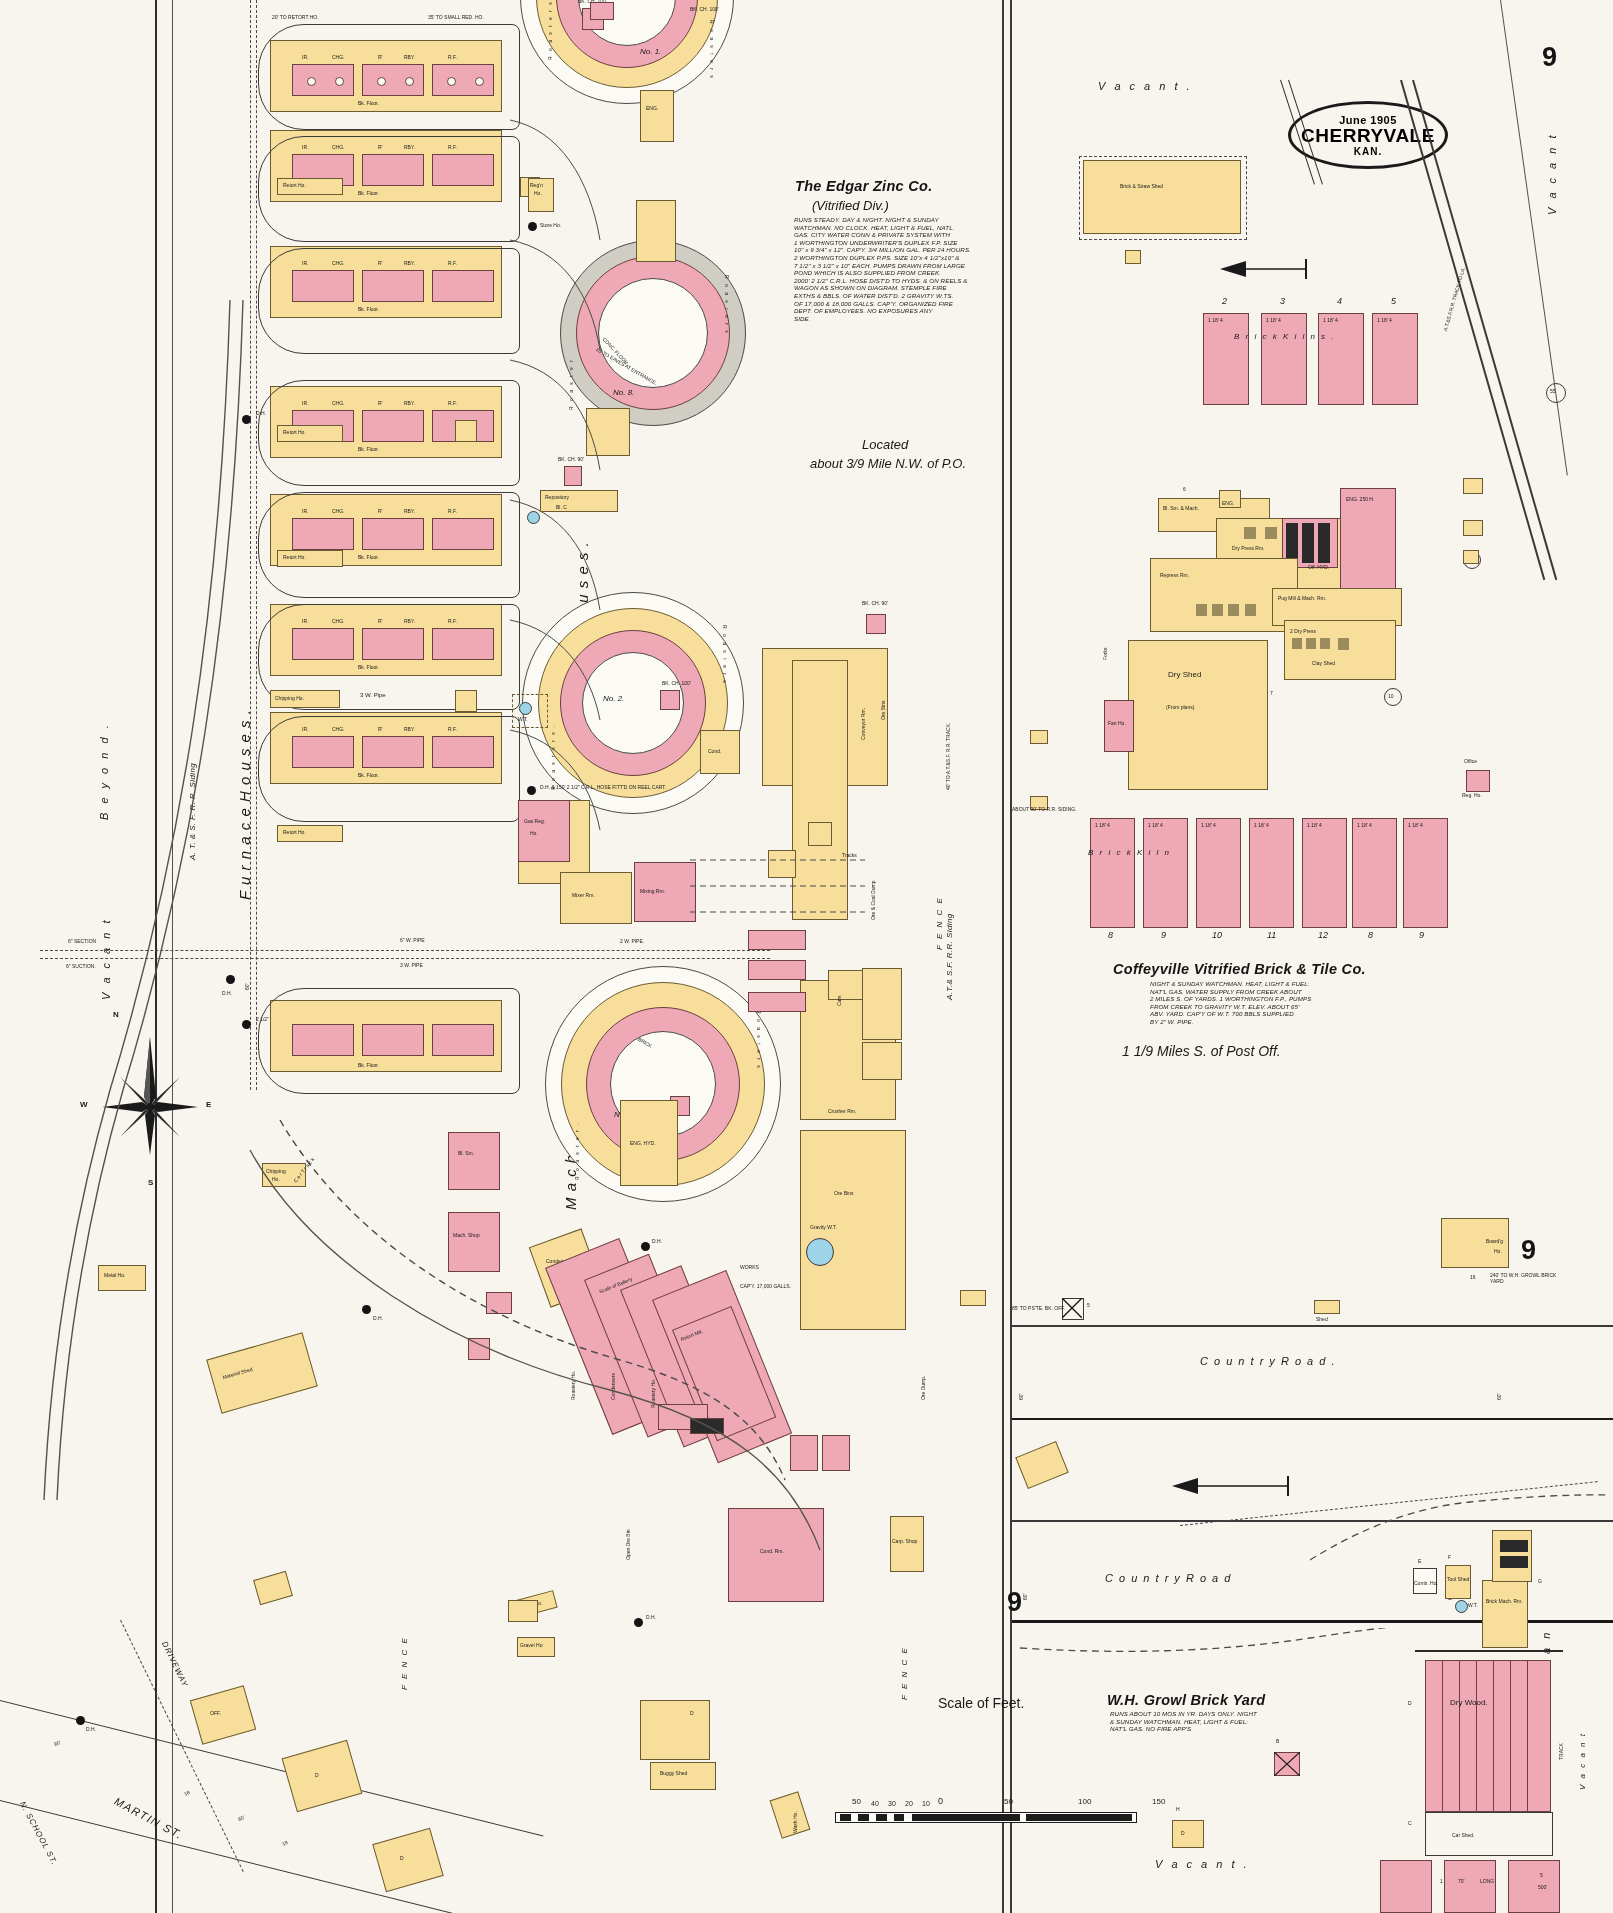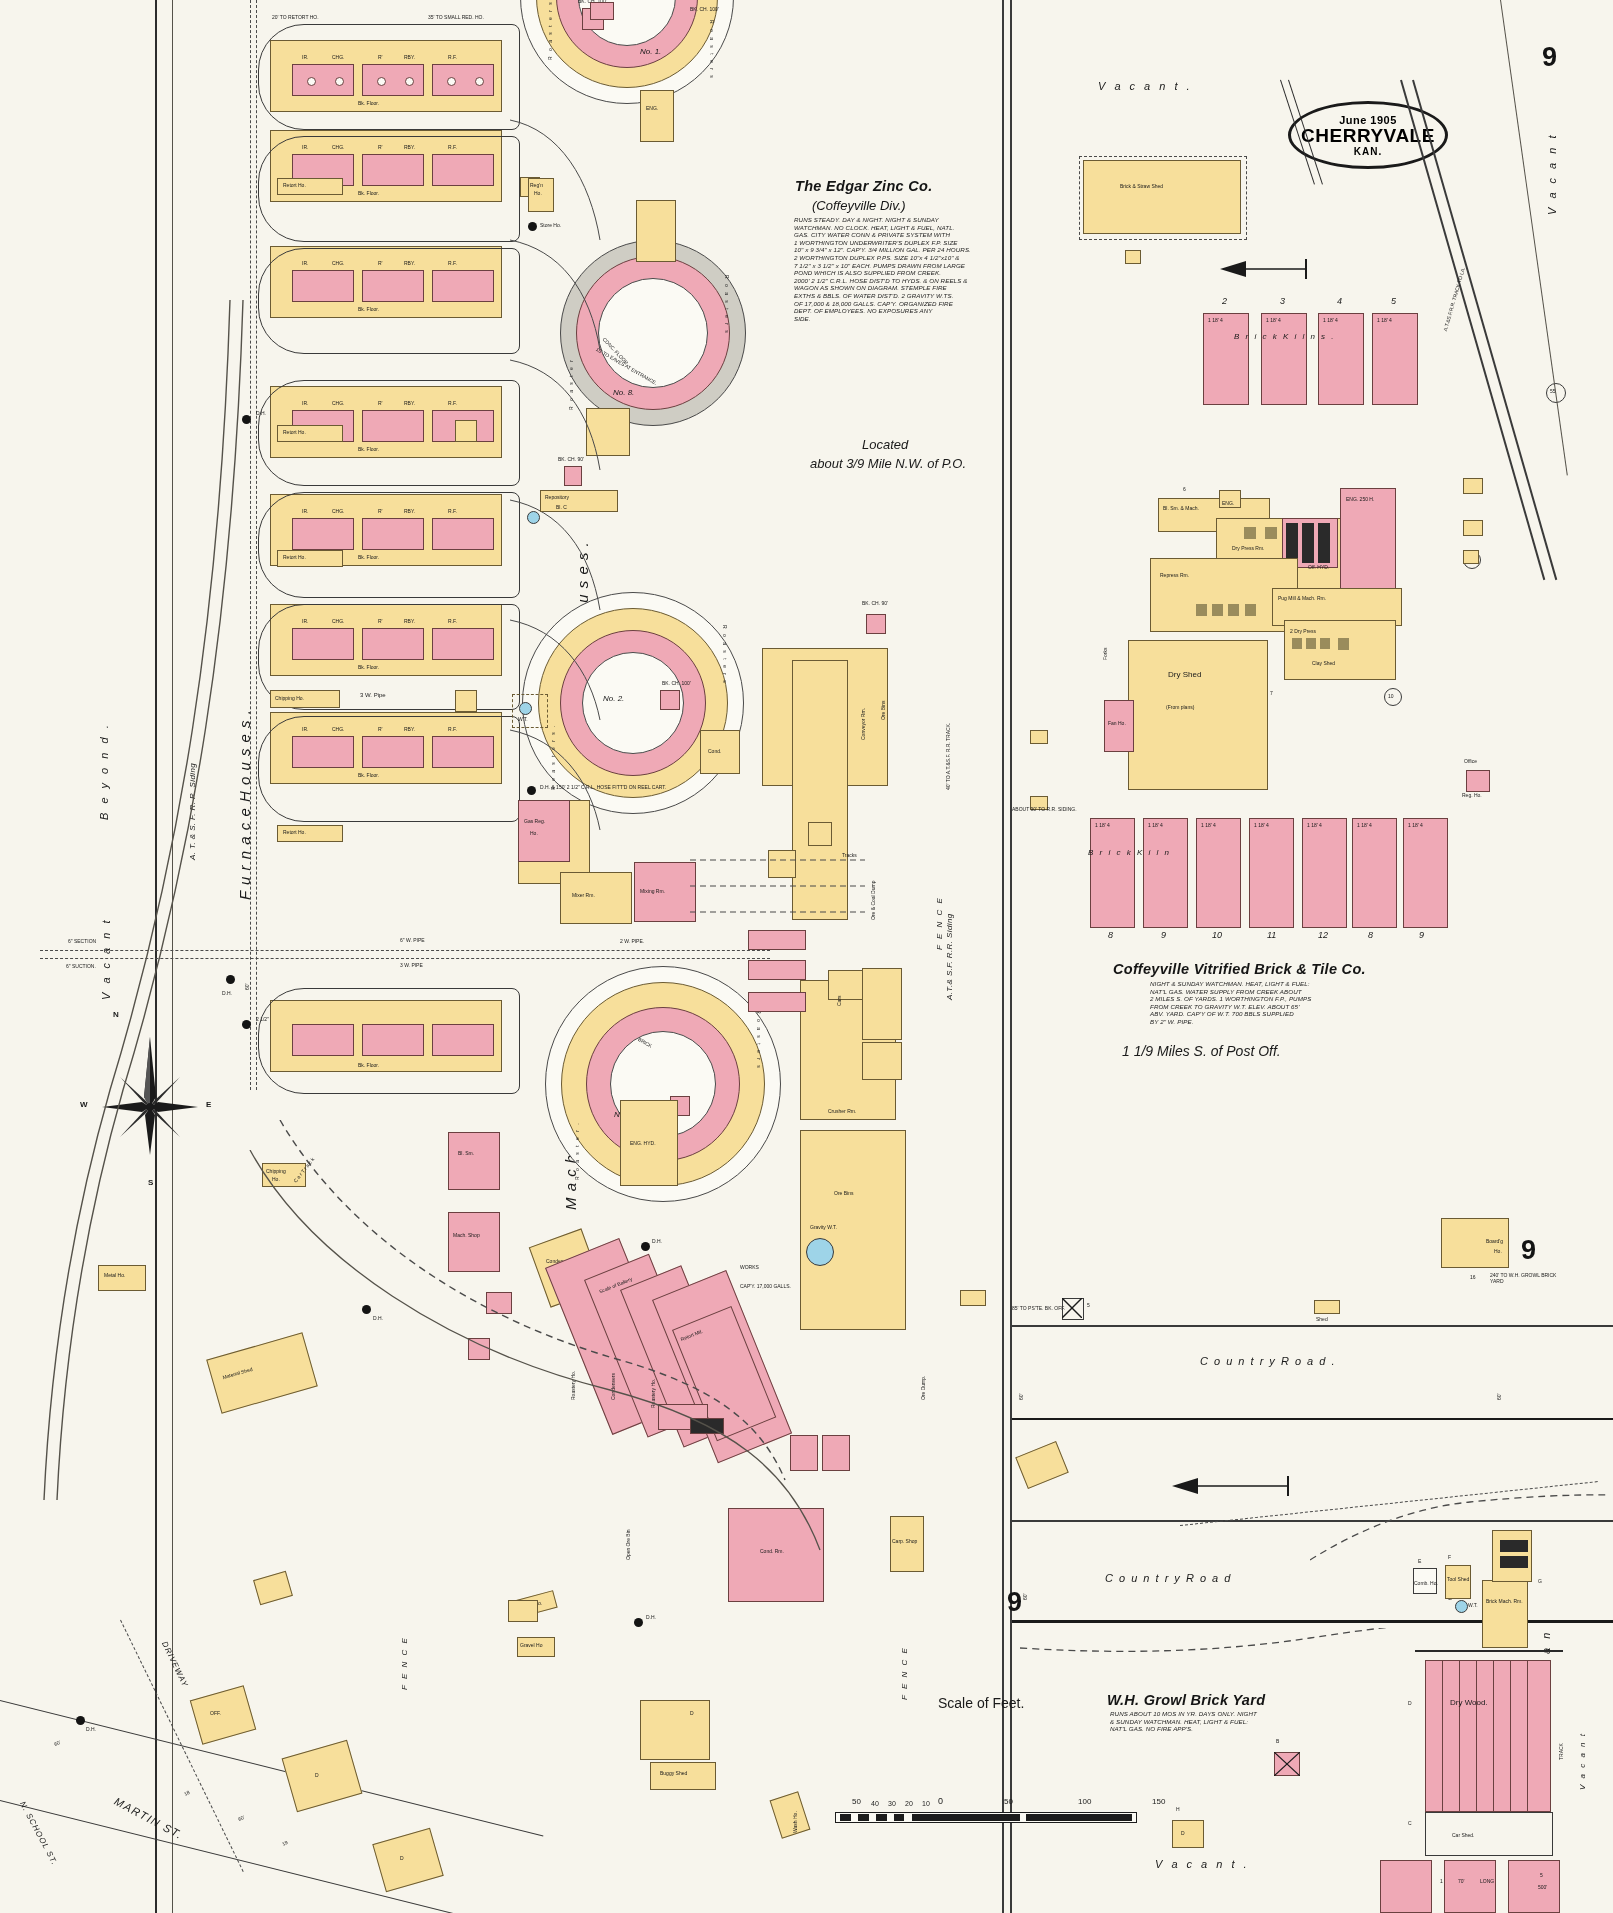--- a/index.html
+++ b/index.html
@@ -102,21 +102,21 @@
   <div class="sheetnum" style="left:1007px;top:1587px;">9</div>
 
   <div class="abs" style="left:1546px;top:383px;width:18px;height:18px;border:1.2px solid #3a3a3a;border-radius:50%;"></div>
   <div class="txt xtiny" style="left:1550px;top:388px;">55</div>
   <div class="abs" style="left:1463px;top:551px;width:16px;height:16px;border:1.2px solid #3a3a3a;border-radius:50%;"></div>
   <div class="txt xtiny" style="left:1467px;top:556px;">10</div>
   <div class="abs" style="left:1384px;top:688px;width:16px;height:16px;border:1.2px solid #3a3a3a;border-radius:50%;"></div>
   <div class="txt xtiny" style="left:1388px;top:693px;">10</div>
 
   <div class="txt blocktitle" style="left:795px;top:178px;">The Edgar Zinc Co.</div>
-  <div class="txt blocksub" style="left:812px;top:198px;">(Coffeyville Div.)</div>
+  <div class="txt blocksub" style="left:812px;top:198px;">(Vitrified Div.)</div>
   <div class="abs" style="left:794px;top:216px;width:240px;">
     <div class="blockbody">RUNS STEADY. DAY &amp; NIGHT. NIGHT &amp; SUNDAY</div>
     <div class="blockbody">WATCHMAN. NO CLOCK. HEAT, LIGHT &amp; FUEL, NATL.</div>
     <div class="blockbody">GAS. CITY WATER CONN &amp; PRIVATE SYSTEM WITH</div>
     <div class="blockbody">1 WORTHINGTON UNDERWRITER'S DUPLEX F.P. SIZE</div>
     <div class="blockbody">10" x 9 3/4" x 12". CAP'Y. 3/4 MILLION GAL. PER 24 HOURS.</div>
     <div class="blockbody">2 WORTHINGTON DUPLEX P.PS. SIZE 10"x 4 1/2"x10" &amp;</div>
     <div class="blockbody">7 1/2" x 3 1/2" x 10" EACH. PUMPS DRAWN FROM LARGE</div>
     <div class="blockbody">POND WHICH IS ALSO SUPPLIED FROM CREEK.</div>
     <div class="blockbody">2000' 2 1/2" C.R.L. HOSE DIST'D TO HYDS. &amp; ON REELS &amp;</div>

